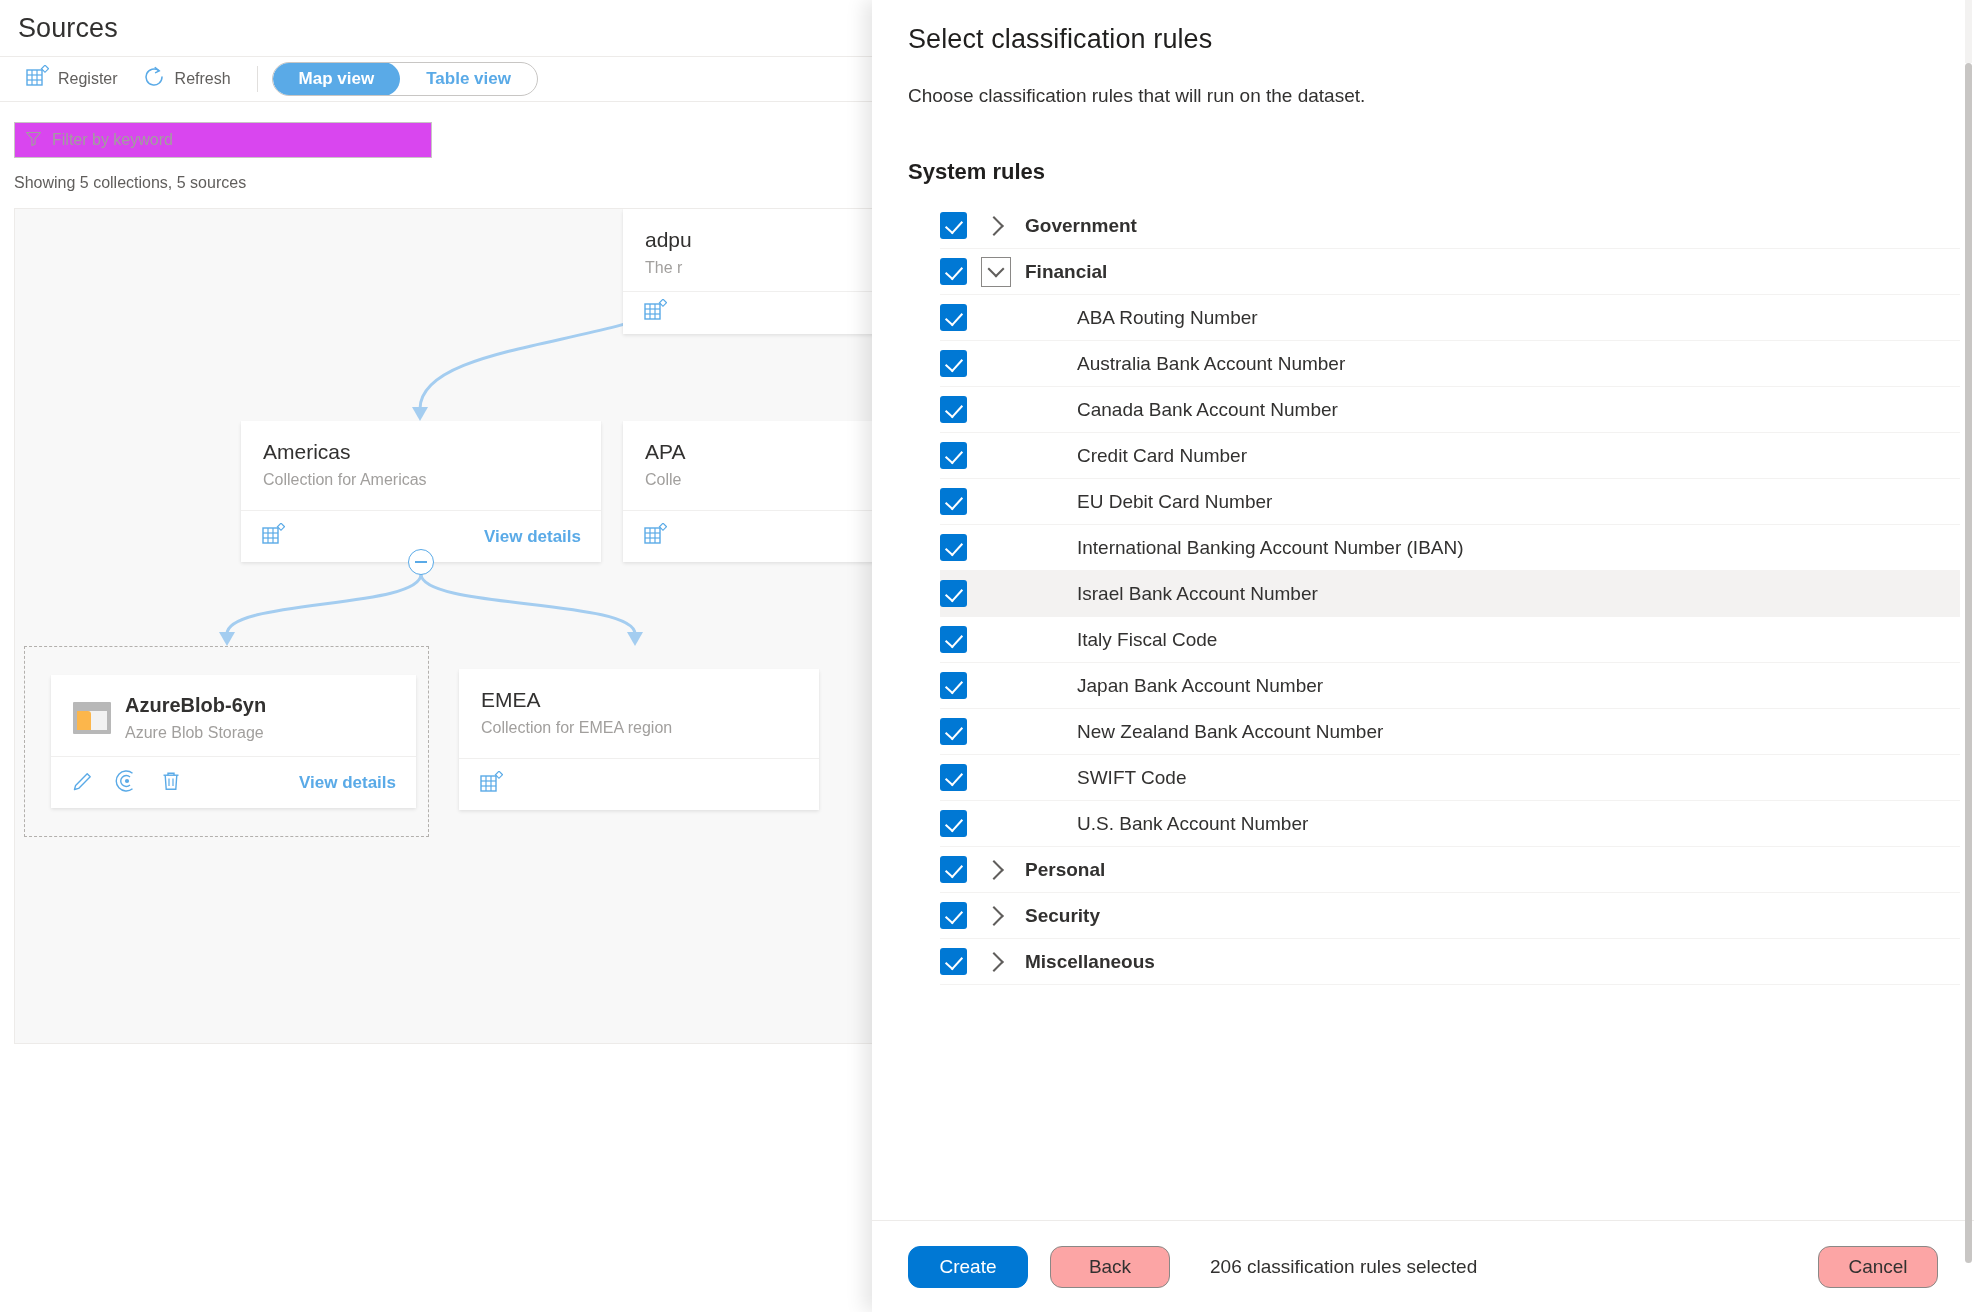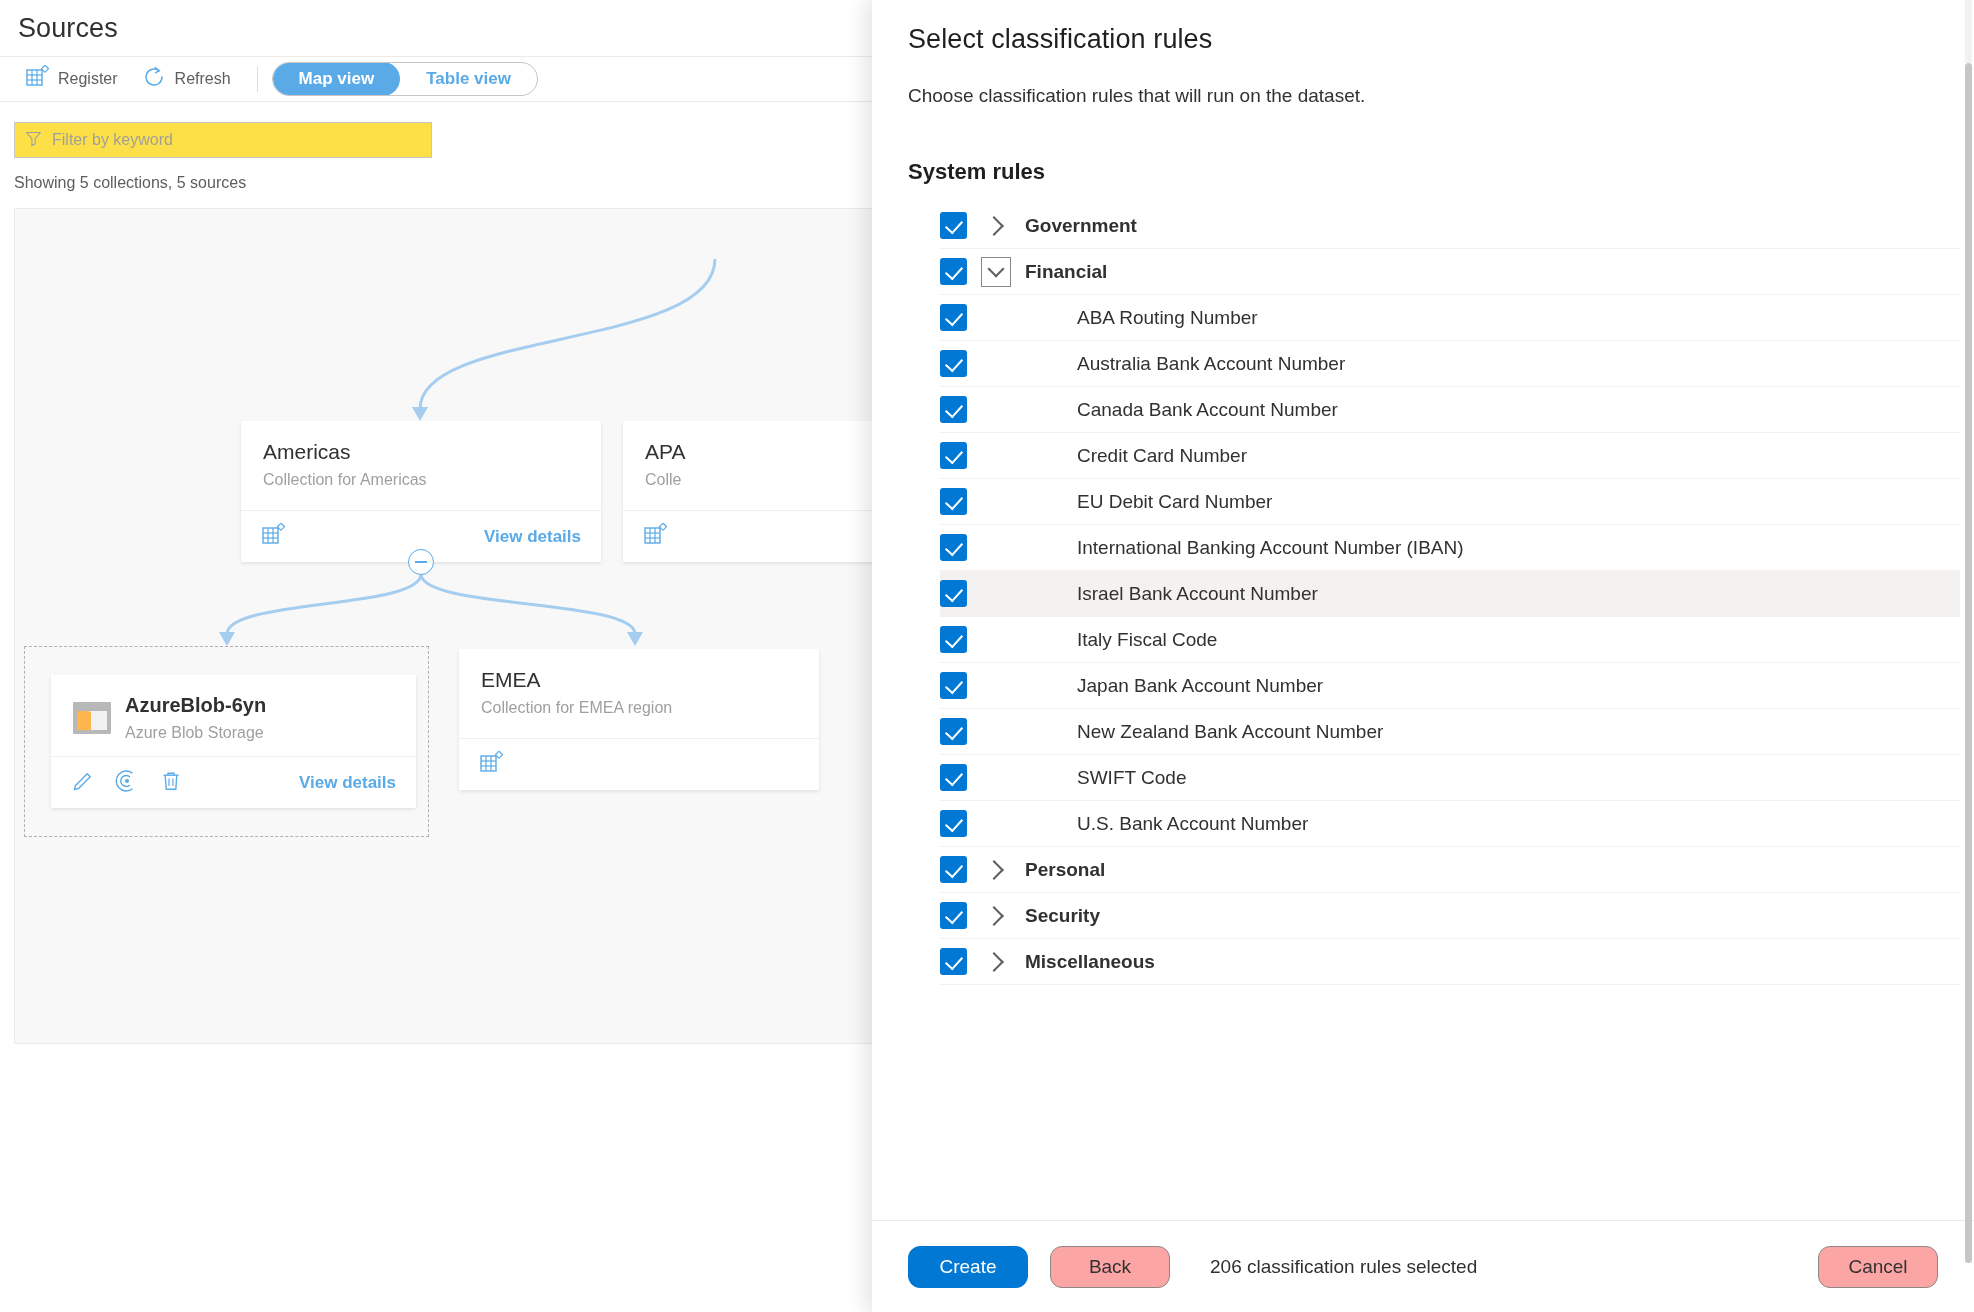--- a/index.html
+++ b/index.html
@@ -73,21 +73,21 @@
   }
 
   #filter-area {
     position: absolute;
     left: 0; top: 102px; width: 880px; height: 102px;
   }
   #filter-input-wrap {
     position: absolute; left: 14px; top: 20px;
     width: 418px; height: 36px;
     border: 1px solid #c8c6c4;
-    background: #fde047;
+    background: #d946ef;
     display: flex; align-items: center;
     padding: 0 10px;
     gap: 10px;
   }
   #filter-input {
     border: 0; outline: 0; width: 100%;
     font-size: 16px; font-family: "Liberation Sans", sans-serif;
     color: #323130;
     background: transparent;
   }
@@ -351,63 +351,83 @@
         <path d="M700 50 C 700 140, 405 120, 405 200" stroke="#a4cdf0" stroke-width="3" fill="none"></path>
         <path d="M397 198 L405 212 L413 198" fill="#a4cdf0"></path>
 
         <path d="M406 365 C 406 400, 212 390, 212 425" stroke="#a4cdf0" stroke-width="3" fill="none"></path>
         <path d="M204 423 L212 437 L220 423" fill="#a4cdf0"></path>
 
         <path d="M406 365 C 406 400, 620 390, 620 425" stroke="#a4cdf0" stroke-width="3" fill="none"></path>
         <path d="M612 423 L620 437 L628 423" fill="#a4cdf0"></path>
       </svg>
 
-
-      <div class="node-card" style="left:226px; top:212px; width:360px; height:141px;">
+      <div class="node-card" style="left:608px; top:0px; width:330px; height:125px;">
         <div class="node-body">
-          <div class="node-title">Americas</div>
-          <div class="node-sub">Collection for Americas</div>
+          <div class="node-title">adpu</div>
+          <div class="node-sub">The r</div>
         </div>
         <div class="node-foot">
           <div class="node-foot-left">
             <span>
               <svg width="24" height="24" viewBox="0 0 24 24" fill="none">
                 <rect x="2" y="5" width="15" height="15" stroke="#5aaae7" stroke-width="1.4"></rect>
                 <line x1="2" y1="10" x2="17" y2="10" stroke="#5aaae7" stroke-width="1.2"></line>
                 <line x1="2" y1="15" x2="17" y2="15" stroke="#5aaae7" stroke-width="1.2"></line>
                 <line x1="7" y1="5" x2="7" y2="20" stroke="#5aaae7" stroke-width="1.2"></line>
                 <line x1="12" y1="5" x2="12" y2="20" stroke="#5aaae7" stroke-width="1.2"></line>
                 <rect x="17.5" y="1.2" width="5" height="5" transform="rotate(45 20 3.7)" stroke="#5aaae7" stroke-width="1.2"></rect>
               </svg>
             </span>
           </div>
-          <div class="view-details">View details</div>
-        </div>
-      </div>
-
-      <div class="collapse-node" style="left:393px; top:340px;"></div>
-
-      <div class="node-card" style="left:608px; top:212px; width:330px; height:141px;">
+        </div>
+      </div>
+
+      <div class="node-card" style="left:226px; top:212px; width:360px; height:141px;">
         <div class="node-body">
-          <div class="node-title">APA</div>
-          <div class="node-sub">Colle</div>
+          <div class="node-title">Americas</div>
+          <div class="node-sub">Collection for Americas</div>
         </div>
         <div class="node-foot">
           <div class="node-foot-left">
             <span>
               <svg width="24" height="24" viewBox="0 0 24 24" fill="none">
                 <rect x="2" y="5" width="15" height="15" stroke="#5aaae7" stroke-width="1.4"></rect>
                 <line x1="2" y1="10" x2="17" y2="10" stroke="#5aaae7" stroke-width="1.2"></line>
                 <line x1="2" y1="15" x2="17" y2="15" stroke="#5aaae7" stroke-width="1.2"></line>
                 <line x1="7" y1="5" x2="7" y2="20" stroke="#5aaae7" stroke-width="1.2"></line>
                 <line x1="12" y1="5" x2="12" y2="20" stroke="#5aaae7" stroke-width="1.2"></line>
                 <rect x="17.5" y="1.2" width="5" height="5" transform="rotate(45 20 3.7)" stroke="#5aaae7" stroke-width="1.2"></rect>
               </svg>
             </span>
           </div>
+          <div class="view-details">View details</div>
+        </div>
+      </div>
+
+      <div class="collapse-node" style="left:393px; top:340px;"></div>
+
+      <div class="node-card" style="left:608px; top:212px; width:330px; height:141px;">
+        <div class="node-body">
+          <div class="node-title">APA</div>
+          <div class="node-sub">Colle</div>
+        </div>
+        <div class="node-foot">
+          <div class="node-foot-left">
+            <span>
+              <svg width="24" height="24" viewBox="0 0 24 24" fill="none">
+                <rect x="2" y="5" width="15" height="15" stroke="#5aaae7" stroke-width="1.4"></rect>
+                <line x1="2" y1="10" x2="17" y2="10" stroke="#5aaae7" stroke-width="1.2"></line>
+                <line x1="2" y1="15" x2="17" y2="15" stroke="#5aaae7" stroke-width="1.2"></line>
+                <line x1="7" y1="5" x2="7" y2="20" stroke="#5aaae7" stroke-width="1.2"></line>
+                <line x1="12" y1="5" x2="12" y2="20" stroke="#5aaae7" stroke-width="1.2"></line>
+                <rect x="17.5" y="1.2" width="5" height="5" transform="rotate(45 20 3.7)" stroke="#5aaae7" stroke-width="1.2"></rect>
+              </svg>
+            </span>
+          </div>
         </div>
       </div>
 
       <div class="dashed-group" style="left:9px; top:437px; width:405px; height:191px;"></div>
 
       <div class="node-card" style="left:36px; top:466px; width:365px; height:133px;">
         <div class="node-body">
           <div class="src-header">
             <span class="blob-icon"></span>
             <span>
@@ -436,21 +456,21 @@
                 <path d="M9 6.2V4.2h6v2" stroke="#5aaae7" stroke-width="1.4"></path>
                 <path d="M6.2 6.2 L7.2 20.2h9.6l1-14" stroke="#5aaae7" stroke-width="1.4" fill="none"></path>
                 <path d="M10 9.5v7.5M14 9.5v7.5" stroke="#5aaae7" stroke-width="1.2"></path>
               </svg>
             </span>
           </div>
           <div class="view-details">View details</div>
         </div>
       </div>
 
-      <div class="node-card" style="left:444px; top:440px; width:360px; height:141px;">
+      <div class="node-card" style="left:444px; top:460px; width:360px; height:141px;">
         <div class="node-body">
           <div class="node-title">EMEA</div>
           <div class="node-sub">Collection for EMEA region</div>
         </div>
         <div class="node-foot">
           <div class="node-foot-left">
             <span>
               <svg width="24" height="24" viewBox="0 0 24 24" fill="none">
                 <rect x="2" y="5" width="15" height="15" stroke="#5aaae7" stroke-width="1.4"></rect>
                 <line x1="2" y1="10" x2="17" y2="10" stroke="#5aaae7" stroke-width="1.2"></line>

